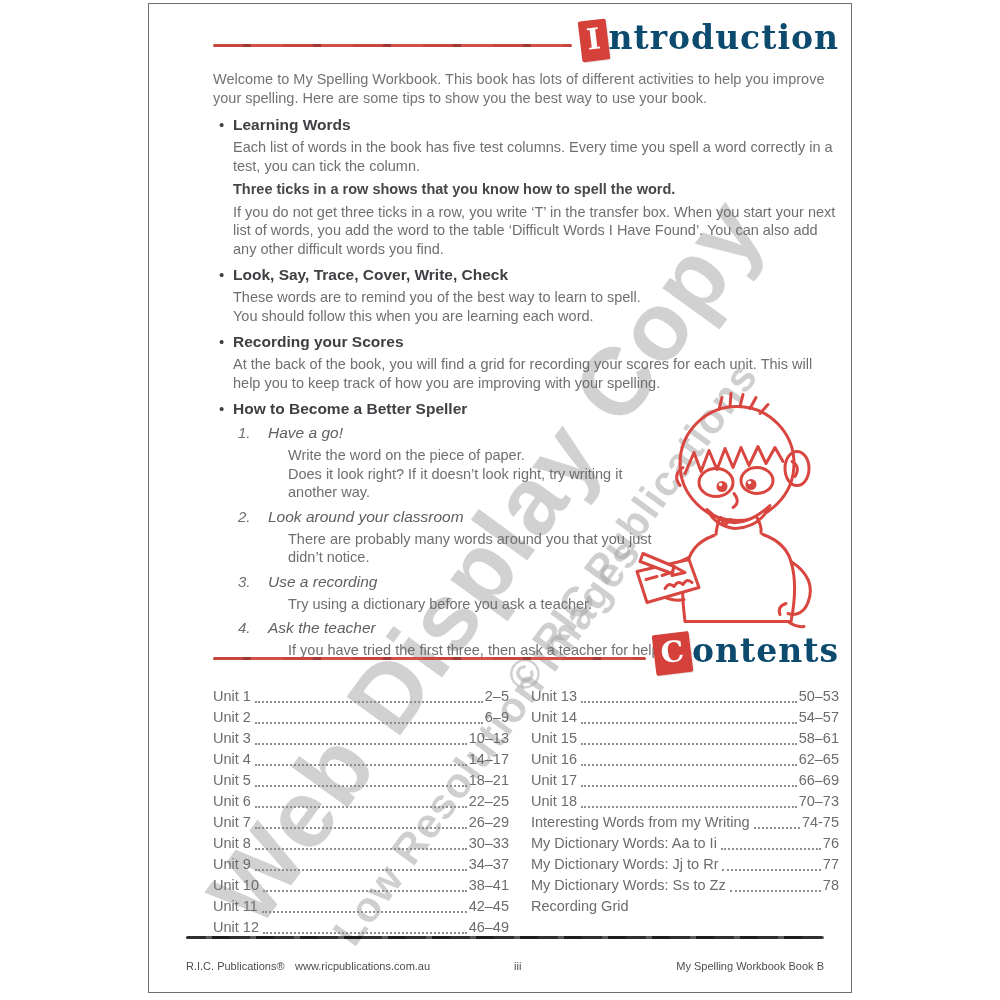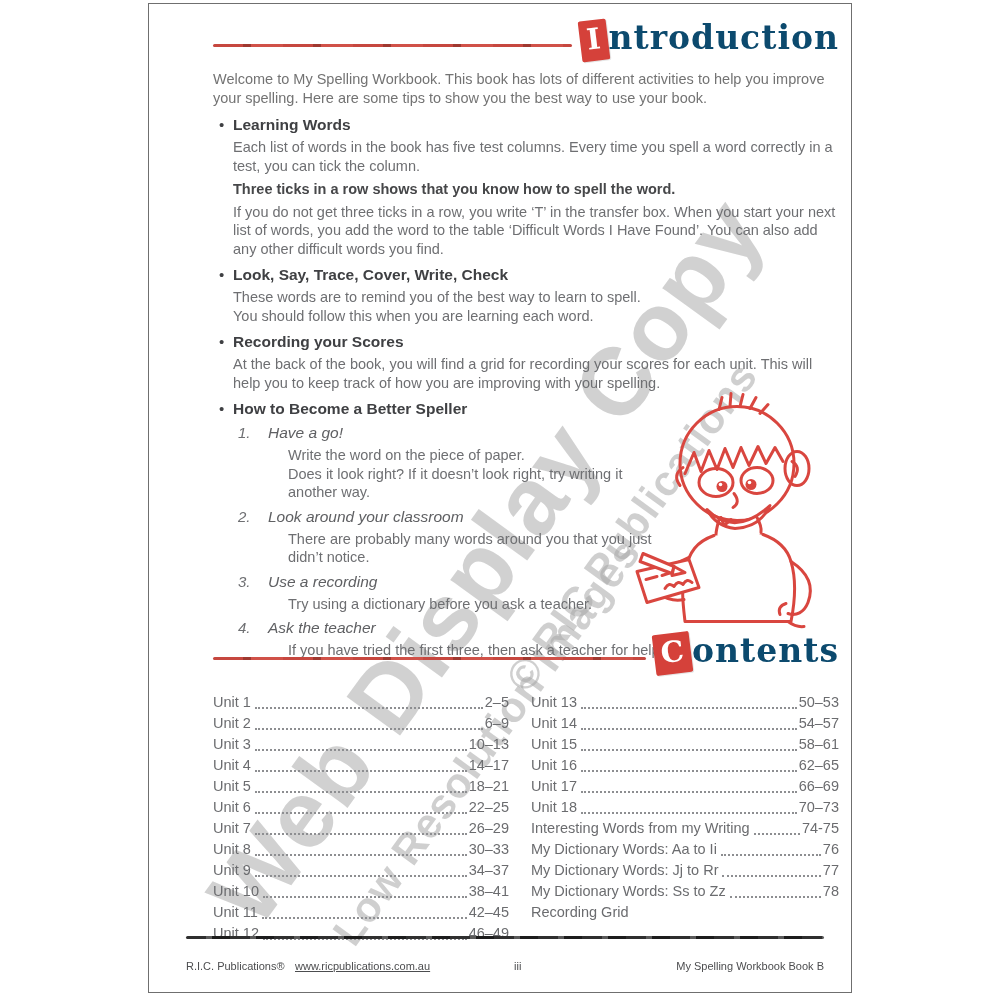--- a/index.html
+++ b/index.html
@@ -53,38 +53,38 @@
   .step-num { width:30px; flex:0 0 30px; font-style:italic; font-size:15px; line-height:18px; color:#6e6f72; }
   .step-title { font-style:italic; font-size:15.5px; line-height:18px; color:#5f6063; }
   .step-body { margin:0; font-size:14.5px; line-height:18px; color:#6e6f72; white-space:pre-line; }
 
   
   .boy { position:absolute; left:482px; top:370px; width:210px; height:258px; z-index:1; }
 
   
   .contents { position:absolute; left:0; top:627px; width:702px; box-sizing:border-box;
               padding:0 12px 0 64px; z-index:1; }
-  .toc { display:flex; gap:22px; margin-top:18px; }
+  .toc { display:flex; gap:22px; margin-top:12px; }
   .toc-col.left  { flex:0 0 296px; }
   .toc-col.right { flex:1; }
   .toc-row { display:flex; align-items:flex-end; font-size:14.5px; line-height:21px; color:#6b6c6f; }
   .toc-label { white-space:nowrap; }
   .dots { flex:1; border-bottom:2px dotted #8d8e91; margin:0 2px 4px 4px; min-width:10px; }
   .toc-pages { white-space:nowrap; }
 
   
   .footer { position:absolute; left:0; top:932px; width:702px; z-index:1; }
   .sketch-black {
     height:3px; margin:0 27px 0 37px; border-radius:2px;
     background:repeating-linear-gradient(90deg,#2f2f2f 0 20px,#5a5a5a 20px 26px,#1c1c1c 26px 44px);
   }
   .footer-row { position:relative; height:20px; margin-top:5px; font-size:11px; color:#4c4d4f; }
   .footer-row span { position:absolute; top:16px; white-space:nowrap; }
   .f-pub  { left:37px; }
-  .f-web  { left:146px;text-decoration:underline; }
+  .f-web  { left:146px; }
   .f-num  { left:365px; }
   .f-book { right:27px; }
 </style>
 </head>
 <body>
 
 <div class="canvas">
   <div class="page">
 
     <div class="wm wm-big">Web Display Copy</div>

